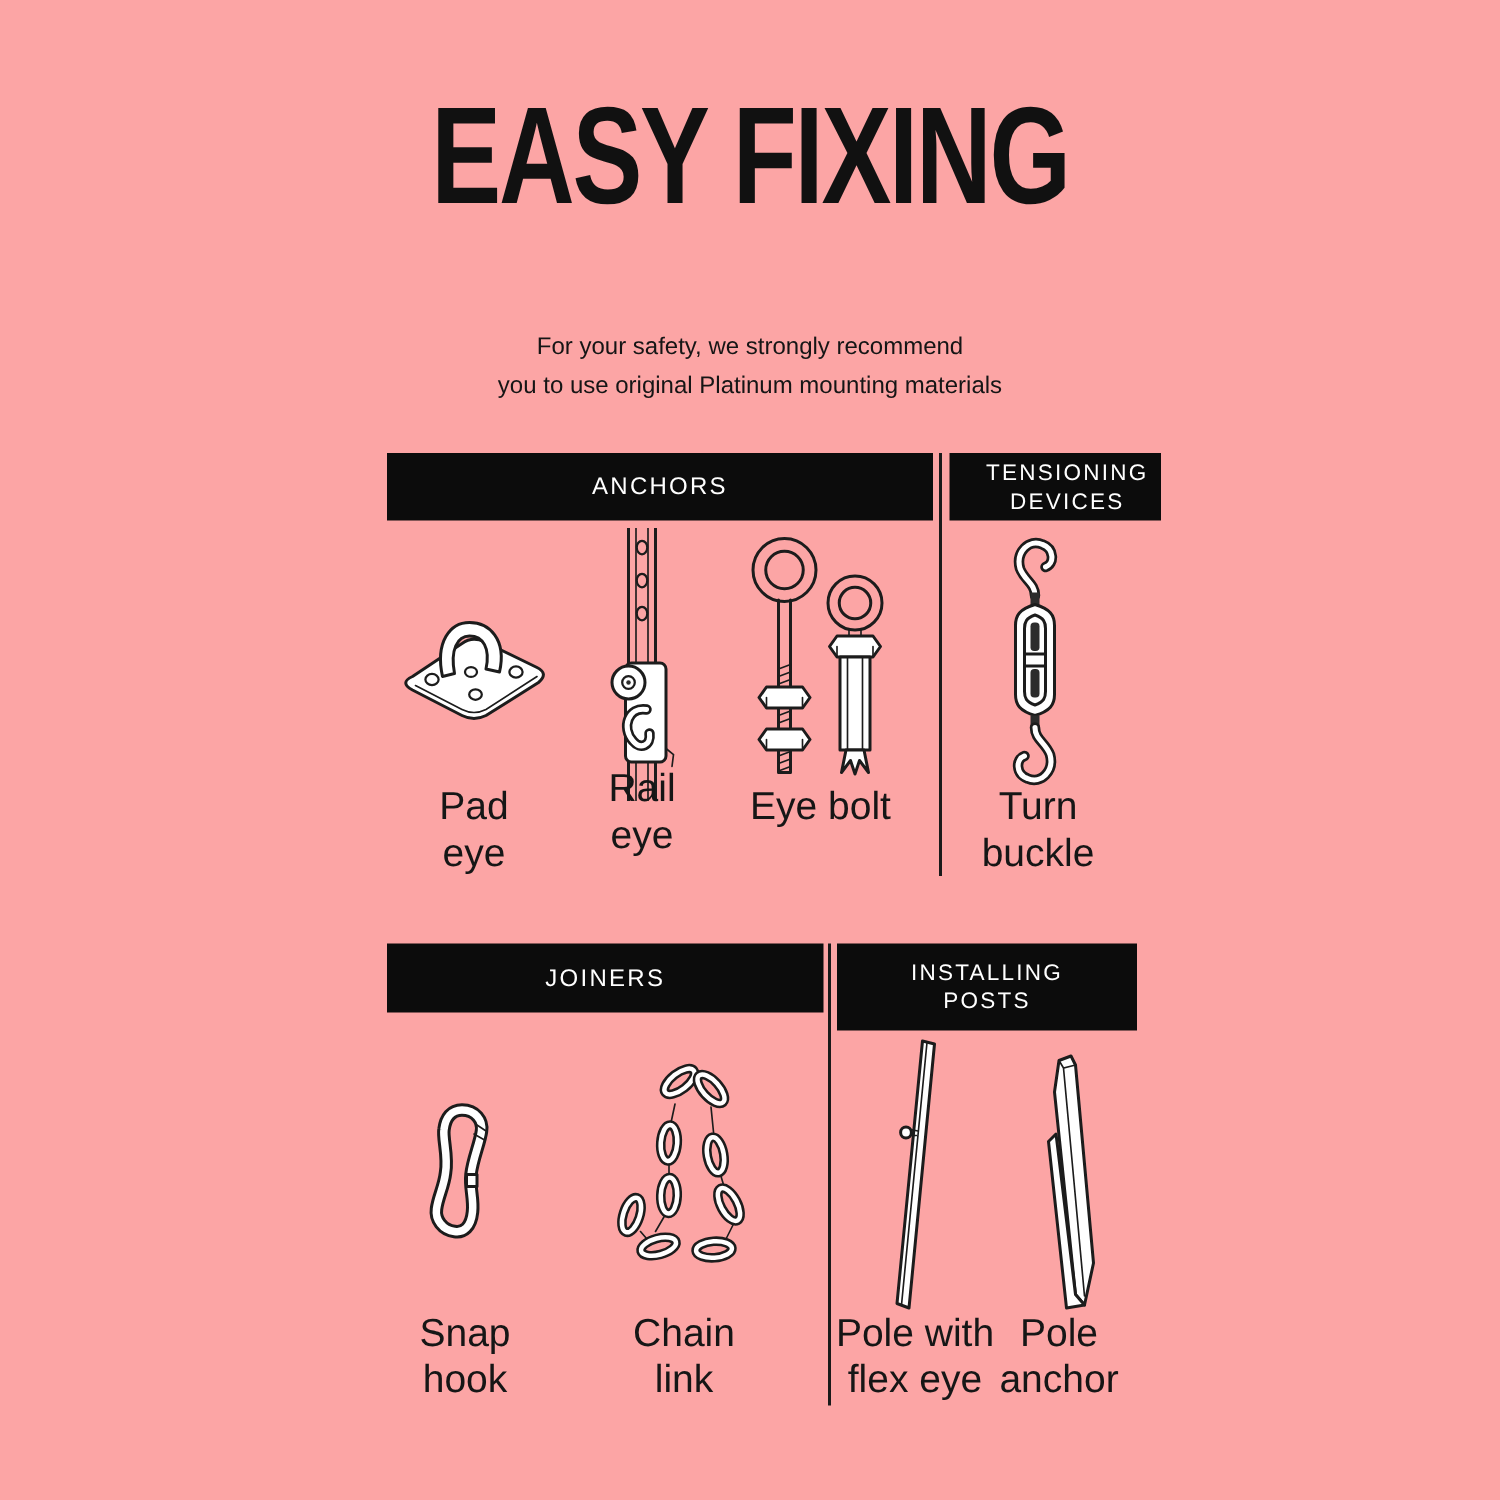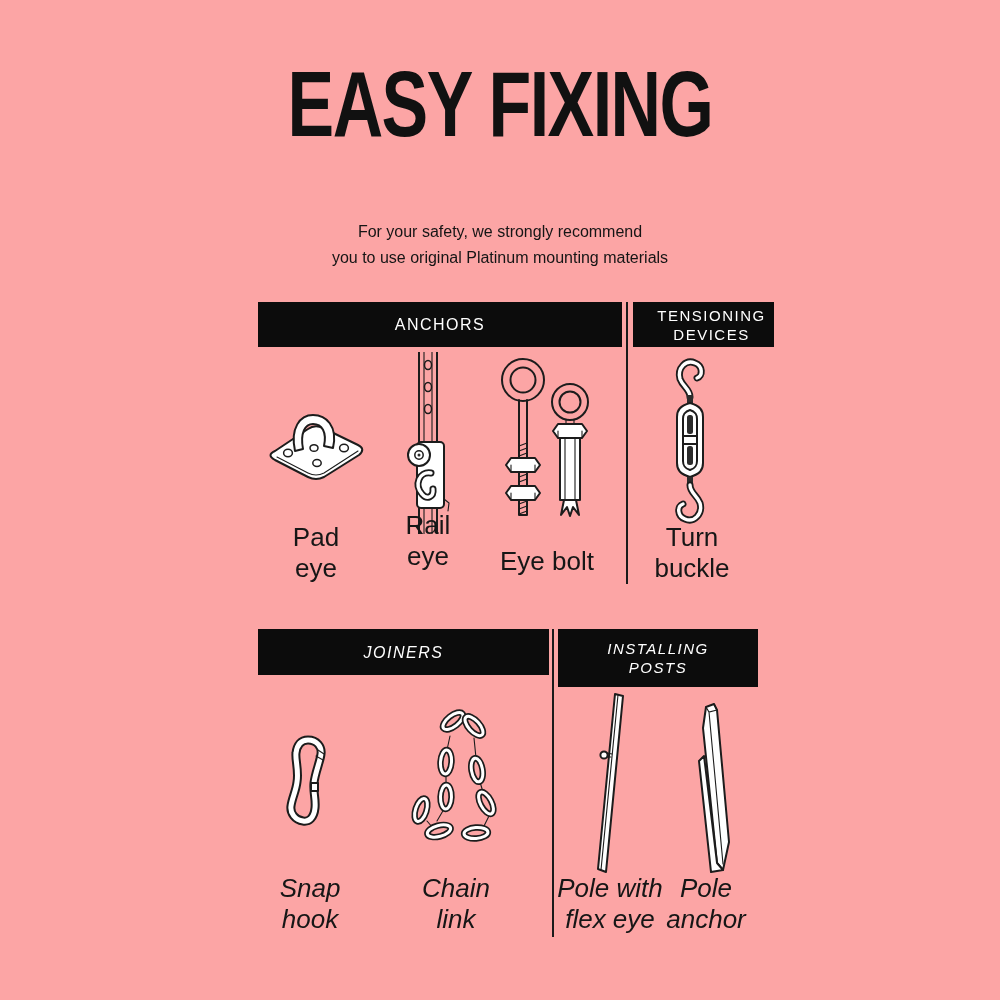--- a/index.html
+++ b/index.html
@@ -8,21 +8,21 @@
   
   .title{position:absolute;top:58px;left:0;width:1000px;margin:0;text-align:center;
          font-size:92px;font-weight:700;color:#111;letter-spacing:-2px;line-height:1;
          transform:scaleX(.76);transform-origin:50% 50%;white-space:nowrap;}
   
   .subtitle{position:absolute;top:219px;left:0;width:1000px;text-align:center;
             font-size:16px;line-height:26px;color:#151515;white-space:pre-line;}
   
   .row{position:absolute;left:258px;width:500px;}
   .row1{top:302px;height:282px;}
-  .row2{top:629px;height:308px;font-style:italic;}
+  .row2{top:629px;height:308px;}
   .bar{position:absolute;top:0;height:45px;background:#0c0c0c;color:#fff;
        display:flex;align-items:center;justify-content:center;text-align:center;
        font-size:16px;letter-spacing:1.5px;line-height:19px;white-space:pre-line;}
   .bar.small{font-size:15px;}
   .vline{position:absolute;top:0;width:2px;background:#1a1a1a;}
   .icon{position:absolute;}
   .lbl{position:absolute;text-align:center;font-size:26px;line-height:31px;
        color:#161616;white-space:pre-line;}
   
   .s{stroke:#1c1c1c;fill:none;stroke-width:2;stroke-linecap:round;stroke-linejoin:round;}
@@ -116,21 +116,21 @@
         <path class="dark" d="M29 124 h6 v10 h-6 Z"></path>
         <path class="to7" d="M32 132 C32 140 39 142 42 150 C45 161 36 170 27 166 C19 163 19 153 25 151"></path>
         <path class="ti7" d="M32 132 C32 140 39 142 42 150 C45 161 36 170 27 166 C19 163 19 153 25 151"></path>
       </svg>
     </div>
 
     <div class="lbl" style="left:-12px;top:220px;width:140px;">Pad
 eye</div>
     <div class="lbl" style="left:100px;top:208px;width:140px;">Rail
 eye</div>
-    <div class="lbl" style="left:219px;top:220px;width:140px;margin-top:24px;">Eye bolt</div>
+    <div class="lbl" style="left:219px;top:220px;width:140px;">Eye bolt</div>
     <div class="lbl" style="left:364px;top:220px;width:140px;">Turn
 buckle</div>
   </div>
 
   <div class="row row2">
     <div class="bar" style="left:0;width:291px;height:46px;">JOINERS</div>
     <div class="bar small" style="left:300px;width:200px;height:58px;">INSTALLING
 POSTS</div>
     <div class="vline" style="left:294px;height:308px;"></div>
 

